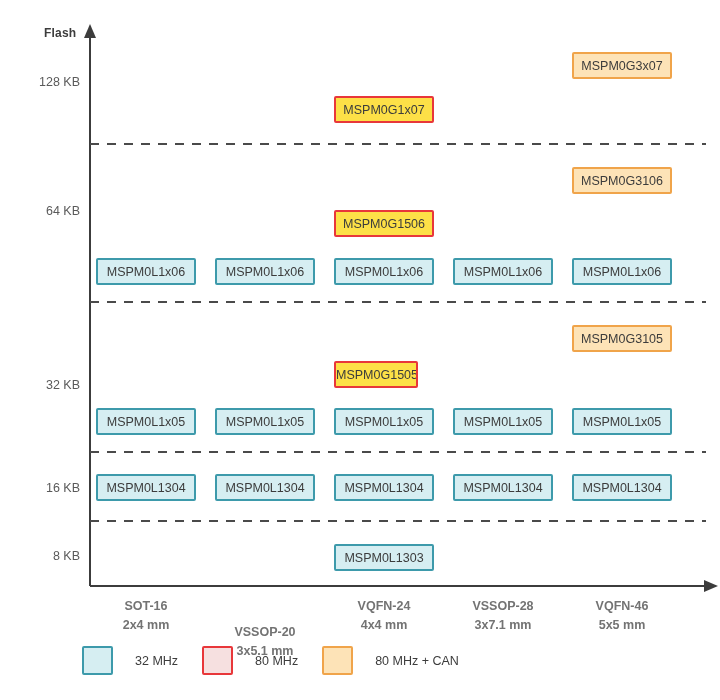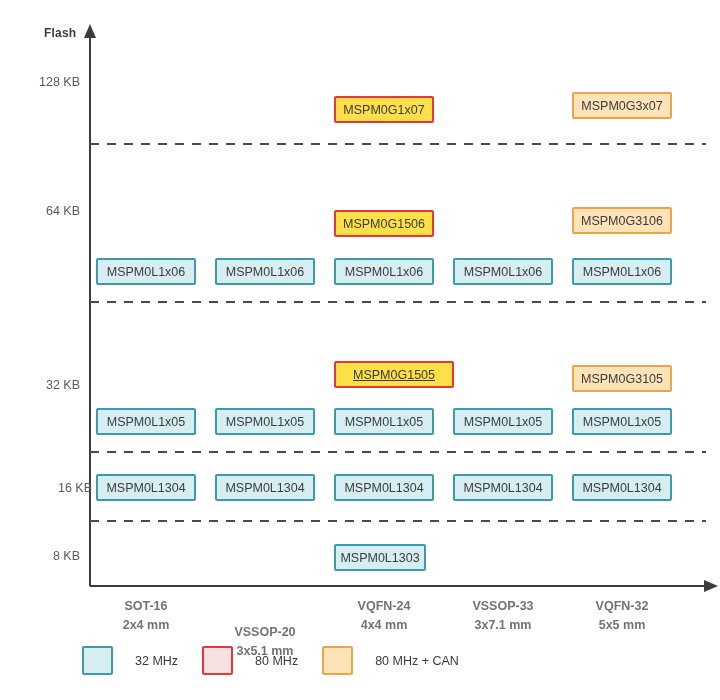--- a/index.html
+++ b/index.html
@@ -63,21 +63,21 @@
     font-size: 12.5px;
     color: #3c3c3c;
     border-width: 2px;
     border-style: solid;
     border-radius: 2px;
     white-space: nowrap;
     overflow: hidden;
   }
   .cat-32mhz  { background: #d6eef2; border-color: #3d9aab; }
   .cat-80mhz  { background: #fde047; border-color: #e8373a; }
-  .cat-80can  { background: #fde3b7; border-color: #f0a44a; margin-top: 40px; }
+  .cat-80can  { background: #fde3b7; border-color: #f0a44a; }
 
   .legend {
     position: absolute;
     left: 70px;
     top: 646px;
     display: flex;
     align-items: center;
   }
   .legend-item {
     display: flex;
@@ -121,55 +121,55 @@
         <line x1="78" x2="694" y1="521" y2="521"></line>
       </g>
   </svg>
 
   <div class="y-axis-title" style="left:32px; top:26px;">Flash</div>
 
   <div id="y-ticks">
       <div class="y-tick-label" style="left: 0px; width: 68px; top: 75px;">128 KB</div>
       <div class="y-tick-label" style="left: 0px; width: 68px; top: 204px;">64 KB</div>
       <div class="y-tick-label" style="left: 0px; width: 68px; top: 378px;">32 KB</div>
-      <div class="y-tick-label" style="left: 0px; width: 68px; top: 481px; margin-left: 12px;">16 KB</div>
+      <div class="y-tick-label" style="left: 0px; width: 68px; top: 481px;">16 KB</div>
       <div class="y-tick-label" style="left: 0px; width: 68px; top: 549px;">8 KB</div>
     </div>
 
   <div id="boxes">
       <div class="part-box cat-80can" style="width: 100px; left: 560px; top: 52px;">MSPM0G3x07</div>
       <div class="part-box cat-80mhz" style="width: 100px; left: 322px; top: 96px;">MSPM0G1x07</div>
       <div class="part-box cat-80can" style="width: 100px; left: 560px; top: 167px;">MSPM0G3106</div>
       <div class="part-box cat-80mhz" style="width: 100px; left: 322px; top: 210px;">MSPM0G1506</div>
       <div class="part-box cat-32mhz" style="width: 100px; left: 84px; top: 258px;">MSPM0L1x06</div>
       <div class="part-box cat-32mhz" style="width: 100px; left: 203px; top: 258px;">MSPM0L1x06</div>
       <div class="part-box cat-32mhz" style="width: 100px; left: 322px; top: 258px;">MSPM0L1x06</div>
       <div class="part-box cat-32mhz" style="width: 100px; left: 441px; top: 258px;">MSPM0L1x06</div>
       <div class="part-box cat-32mhz" style="width: 100px; left: 560px; top: 258px;">MSPM0L1x06</div>
       <div class="part-box cat-80can" style="width: 100px; left: 560px; top: 325px;">MSPM0G3105</div>
-      <div class="part-box cat-80mhz" style="width: 120px; left: 322px; top: 361px; text-decoration: underline;">MSPM0G1505</div>
+      <div class="part-box cat-80mhz" style="width: 84px; left: 322px; top: 361px;">MSPM0G1505</div>
       <div class="part-box cat-32mhz" style="width: 100px; left: 84px; top: 408px;">MSPM0L1x05</div>
       <div class="part-box cat-32mhz" style="width: 100px; left: 203px; top: 408px;">MSPM0L1x05</div>
       <div class="part-box cat-32mhz" style="width: 100px; left: 322px; top: 408px;">MSPM0L1x05</div>
       <div class="part-box cat-32mhz" style="width: 100px; left: 441px; top: 408px;">MSPM0L1x05</div>
       <div class="part-box cat-32mhz" style="width: 100px; left: 560px; top: 408px;">MSPM0L1x05</div>
       <div class="part-box cat-32mhz" style="width: 100px; left: 84px; top: 474px;">MSPM0L1304</div>
       <div class="part-box cat-32mhz" style="width: 100px; left: 203px; top: 474px;">MSPM0L1304</div>
       <div class="part-box cat-32mhz" style="width: 100px; left: 322px; top: 474px;">MSPM0L1304</div>
       <div class="part-box cat-32mhz" style="width: 100px; left: 441px; top: 474px;">MSPM0L1304</div>
       <div class="part-box cat-32mhz" style="width: 100px; left: 560px; top: 474px;">MSPM0L1304</div>
-      <div class="part-box cat-32mhz" style="width: 92px; left: 322px; top: 544px;">MSPM0L1303</div>
+      <div class="part-box cat-32mhz" style="width: 100px; left: 322px; top: 544px;">MSPM0L1303</div>
     </div>
 
   <div id="x-ticks">
       <div class="x-tick-label" style="left: 74px; width: 120px; top: 597px;"><span>SOT-16</span><span class="line2">2x4 mm</span></div>
       <div class="x-tick-label" style="left: 193px; width: 120px; top: 597px; margin-top: 26px;"><span>VSSOP-20</span><span class="line2">3x5.1 mm</span></div>
       <div class="x-tick-label" style="left: 312px; width: 120px; top: 597px;"><span>VQFN-24</span><span class="line2">4x4 mm</span></div>
-      <div class="x-tick-label" style="left: 431px; width: 120px; top: 597px;"><span>VSSOP-33</span><span class="line2">3x7.1 mm</span></div>
-      <div class="x-tick-label" style="left: 550px; width: 120px; top: 597px;"><span>VQFN-32</span><span class="line2">5x5 mm</span></div>
+      <div class="x-tick-label" style="left: 431px; width: 120px; top: 597px;"><span>VSSOP-28</span><span class="line2">3x7.1 mm</span></div>
+      <div class="x-tick-label" style="left: 550px; width: 120px; top: 597px;"><span>VQFN-46</span><span class="line2">5x5 mm</span></div>
     </div>
 
   <div class="legend" id="legend">
       <div class="legend-item">
         <span class="legend-swatch" style="background: rgb(214, 238, 242); border-color: rgb(61, 154, 171);"></span>
         <span class="legend-label">32 MHz</span>
       </div>
       <div class="legend-item">
         <span class="legend-swatch" style="background: rgb(246, 224, 224); border-color: rgb(232, 55, 58);"></span>
         <span class="legend-label">80 MHz</span>

